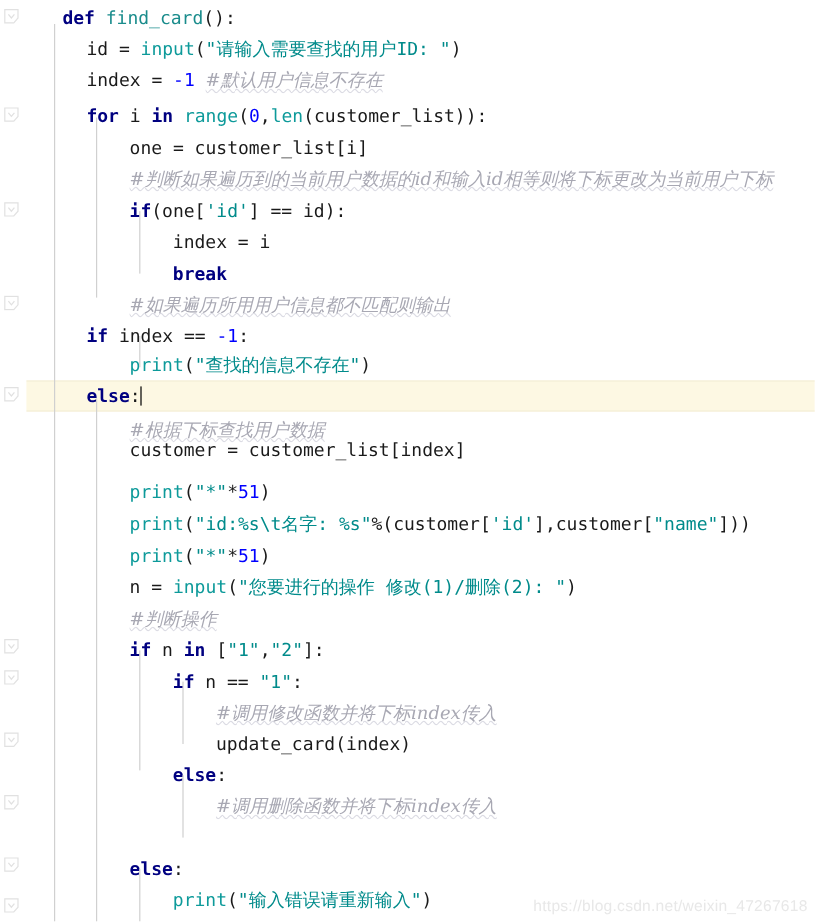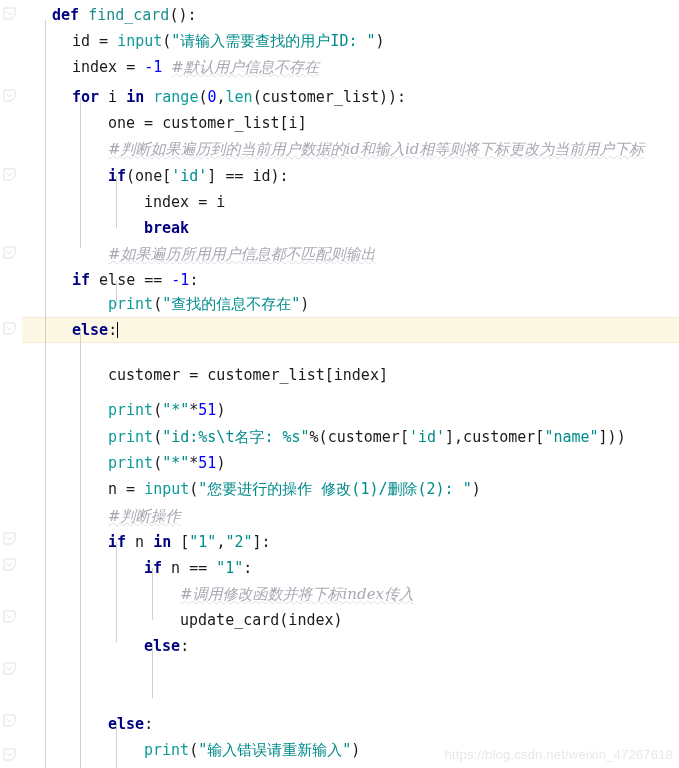--- a/index.html
+++ b/index.html
@@ -137,34 +137,36 @@
       <div class="line" style="top: 2px;"><span class="txt" style="left: 36px; margin-left: 16px;"><span class="kw">def</span><span class="plain"> </span><span class="fnv">find_card</span><span class="plain">():</span></span></div>
       <div class="line" style="top: 28px;"><span class="txt" style="left: 72px;"><span class="plain">id = </span><span class="fn">input</span><span class="plain">(</span><span class="str">"请输入需要查找的用户ID: "</span><span class="plain">)</span></span></div>
       <div class="line" style="top: 54px;"><span class="txt" style="left: 72px;"><span class="plain">index = </span><span class="num">-1</span><span class="plain"> </span><span class="cm">#默认用户信息不存在</span></span></div>
       <div class="line" style="top: 84px;"><span class="txt" style="left: 72px;"><span class="kw">for</span><span class="plain"> i </span><span class="kw">in</span><span class="plain"> </span><span class="fn">range</span><span class="plain">(</span><span class="num">0</span><span class="plain">,</span><span class="fn">len</span><span class="plain">(customer_list)):</span></span></div>
       <div class="line" style="top: 110px;"><span class="txt" style="left: 108px;"><span class="plain">one = customer_list[i]</span></span></div>
       <div class="line" style="top: 136px;"><span class="txt" style="left: 108px;"><span class="cm">#判断如果遍历到的当前用户数据的id和输入id相等则将下标更改为当前用户下标</span></span></div>
       <div class="line" style="top: 163px;"><span class="txt" style="left: 108px;"><span class="kw">if</span><span class="plain">(one[</span><span class="str">'id'</span><span class="plain">] == id):</span></span></div>
       <div class="line" style="top: 189px;"><span class="txt" style="left: 144px;"><span class="plain">index = i</span></span></div>
       <div class="line" style="top: 215px;"><span class="txt" style="left: 144px;"><span class="kw">break</span></span></div>
       <div class="line" style="top: 241px;"><span class="txt" style="left: 108px;"><span class="cm">#如果遍历所用用户信息都不匹配则输出</span></span></div>
-      <div class="line" style="top: 267px;"><span class="txt" style="left: 72px;"><span class="kw">if</span><span class="plain"> else == </span><span class="num">-1</span><span class="plain">:</span></span></div>
+      <div class="line" style="top: 267px;"><span class="txt" style="left: 72px;"><span class="kw">if</span><span class="plain"> index == </span><span class="num">-1</span><span class="plain">:</span></span></div>
       <div class="line" style="top: 291px;"><span class="txt" style="left: 108px;"><span class="fn">print</span><span class="plain">(</span><span class="str">"查找的信息不存在"</span><span class="plain">)</span></span></div>
       <div class="line highlight" style="top: 317px;"><span class="txt" style="left: 72px;"><span class="kw">else</span><span class="plain">:</span><span class="caret"></span></span></div>
+      <div class="line" style="top: 345px;"><span class="txt" style="left: 108px;"><span class="cm">#根据下标查找用户数据</span></span></div>
       <div class="line" style="top: 362px;"><span class="txt" style="left: 108px;"><span class="plain">customer = customer_list[index]</span></span></div>
       <div class="line" style="top: 397px;"><span class="txt" style="left: 108px;"><span class="fn">print</span><span class="plain">(</span><span class="str">"*"</span><span class="plain">*</span><span class="num">51</span><span class="plain">)</span></span></div>
       <div class="line" style="top: 424px;"><span class="txt" style="left: 108px;"><span class="fn">print</span><span class="plain">(</span><span class="str">"id:%s\t名字: %s"</span><span class="plain">%(customer[</span><span class="str">'id'</span><span class="plain">],customer[</span><span class="str">"name"</span><span class="plain">]))</span></span></div>
       <div class="line" style="top: 450px;"><span class="txt" style="left: 108px;"><span class="fn">print</span><span class="plain">(</span><span class="str">"*"</span><span class="plain">*</span><span class="num">51</span><span class="plain">)</span></span></div>
       <div class="line" style="top: 476px;"><span class="txt" style="left: 108px;"><span class="plain">n = </span><span class="fn">input</span><span class="plain">(</span><span class="str">"您要进行的操作 修改(1)/删除(2): "</span><span class="plain">)</span></span></div>
       <div class="line" style="top: 503px;"><span class="txt" style="left: 108px;"><span class="cm">#判断操作</span></span></div>
       <div class="line" style="top: 529px;"><span class="txt" style="left: 108px;"><span class="kw">if</span><span class="plain"> n </span><span class="kw">in</span><span class="plain"> [</span><span class="str">"1"</span><span class="plain">,</span><span class="str">"2"</span><span class="plain">]:</span></span></div>
       <div class="line" style="top: 555px;"><span class="txt" style="left: 144px;"><span class="kw">if</span><span class="plain"> n == </span><span class="str">"1"</span><span class="plain">:</span></span></div>
       <div class="line" style="top: 581px;"><span class="txt" style="left: 180px;"><span class="cm">#调用修改函数并将下标index传入</span></span></div>
       <div class="line" style="top: 607px; padding-left: 20px;"><span class="txt" style="left: 180px;"><span class="plain">update_card(index)</span></span></div>
       <div class="line" style="top: 633px;"><span class="txt" style="left: 144px;"><span class="kw">else</span><span class="plain">:</span></span></div>
+      <div class="line" style="top: 659px;"><span class="txt" style="left: 180px;"><span class="cm">#调用删除函数并将下标index传入</span></span></div>
       <div class="line" style="top: 711px;"><span class="txt" style="left: 108px;"><span class="kw">else</span><span class="plain">:</span></span></div>
       <div class="line" style="top: 737px;"><span class="txt" style="left: 144px;"><span class="fn">print</span><span class="plain">(</span><span class="str">"输入错误请重新输入"</span><span class="plain">)</span></span></div>
     </div>
 
   <div class="gutter" id="gutter">
       <div class="fold-icon" style="top: 7px;">
         <svg width="13" height="13" viewBox="0 0 13 13">
           <path d="M1 1 H12 V8 L8.5 12 H1 Z" fill="#ffffff" stroke="#c9c9c9" stroke-width="1"></path>
           <path d="M4 5 L6.5 8 L9 5" fill="none" stroke="#c9c9c9" stroke-width="1"></path>
         </svg>

